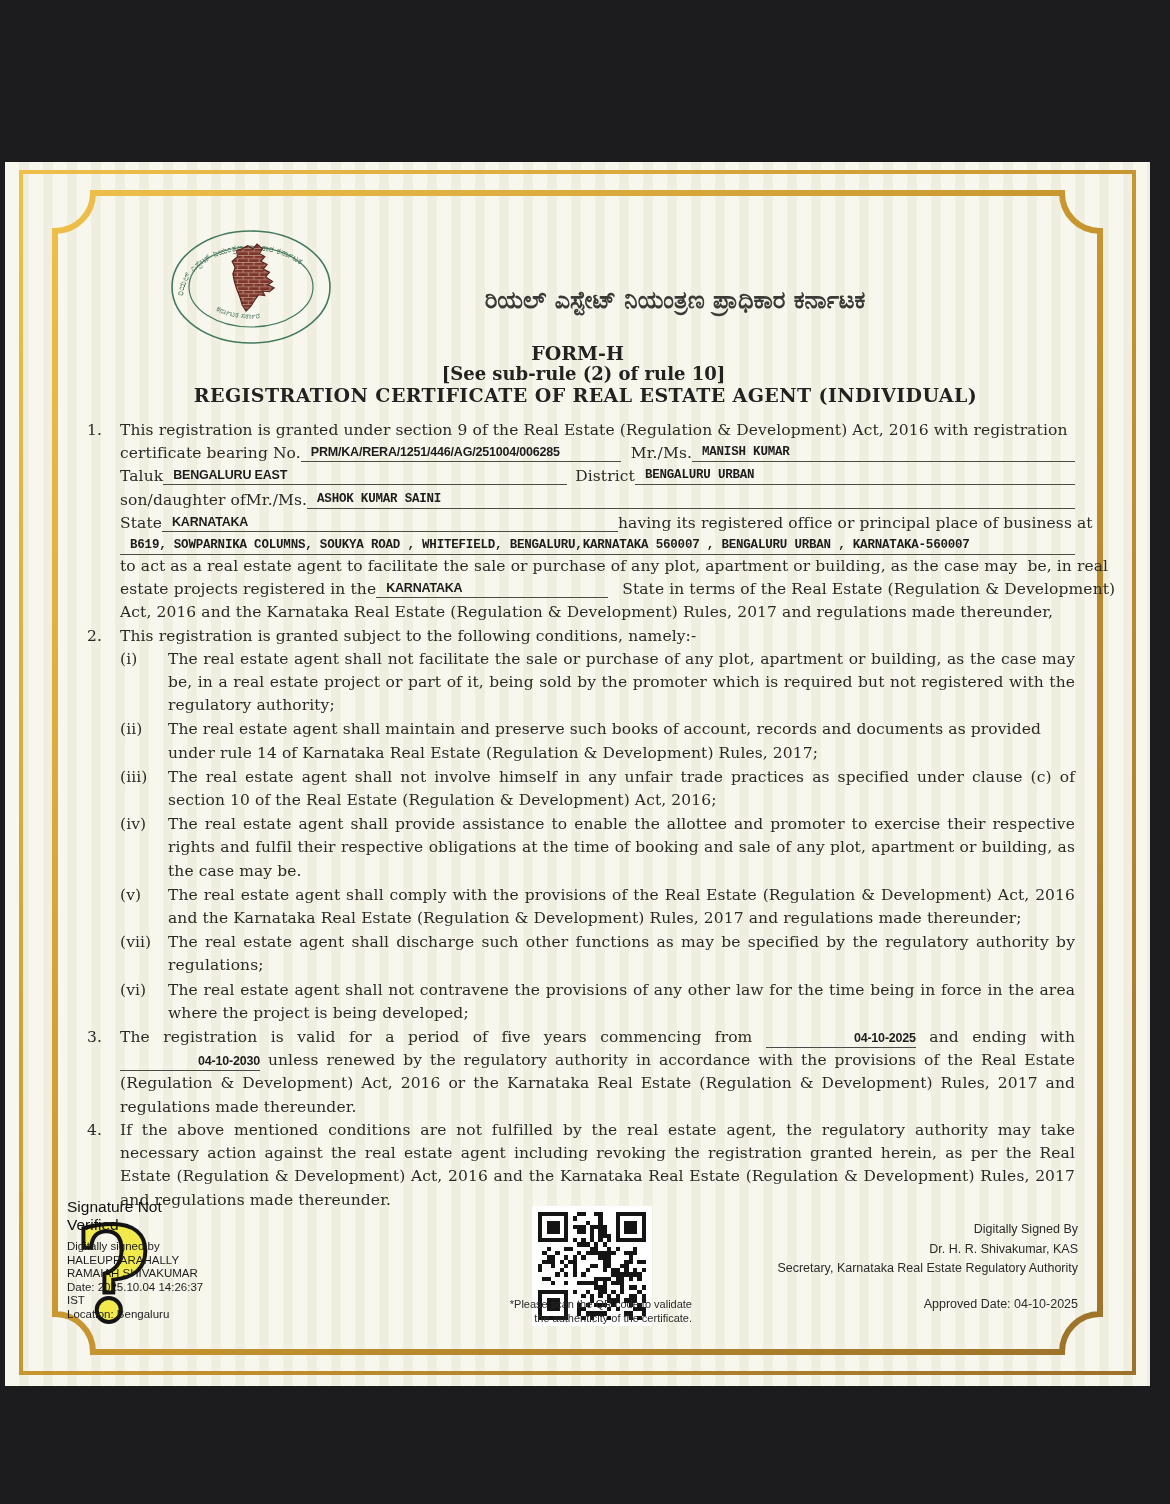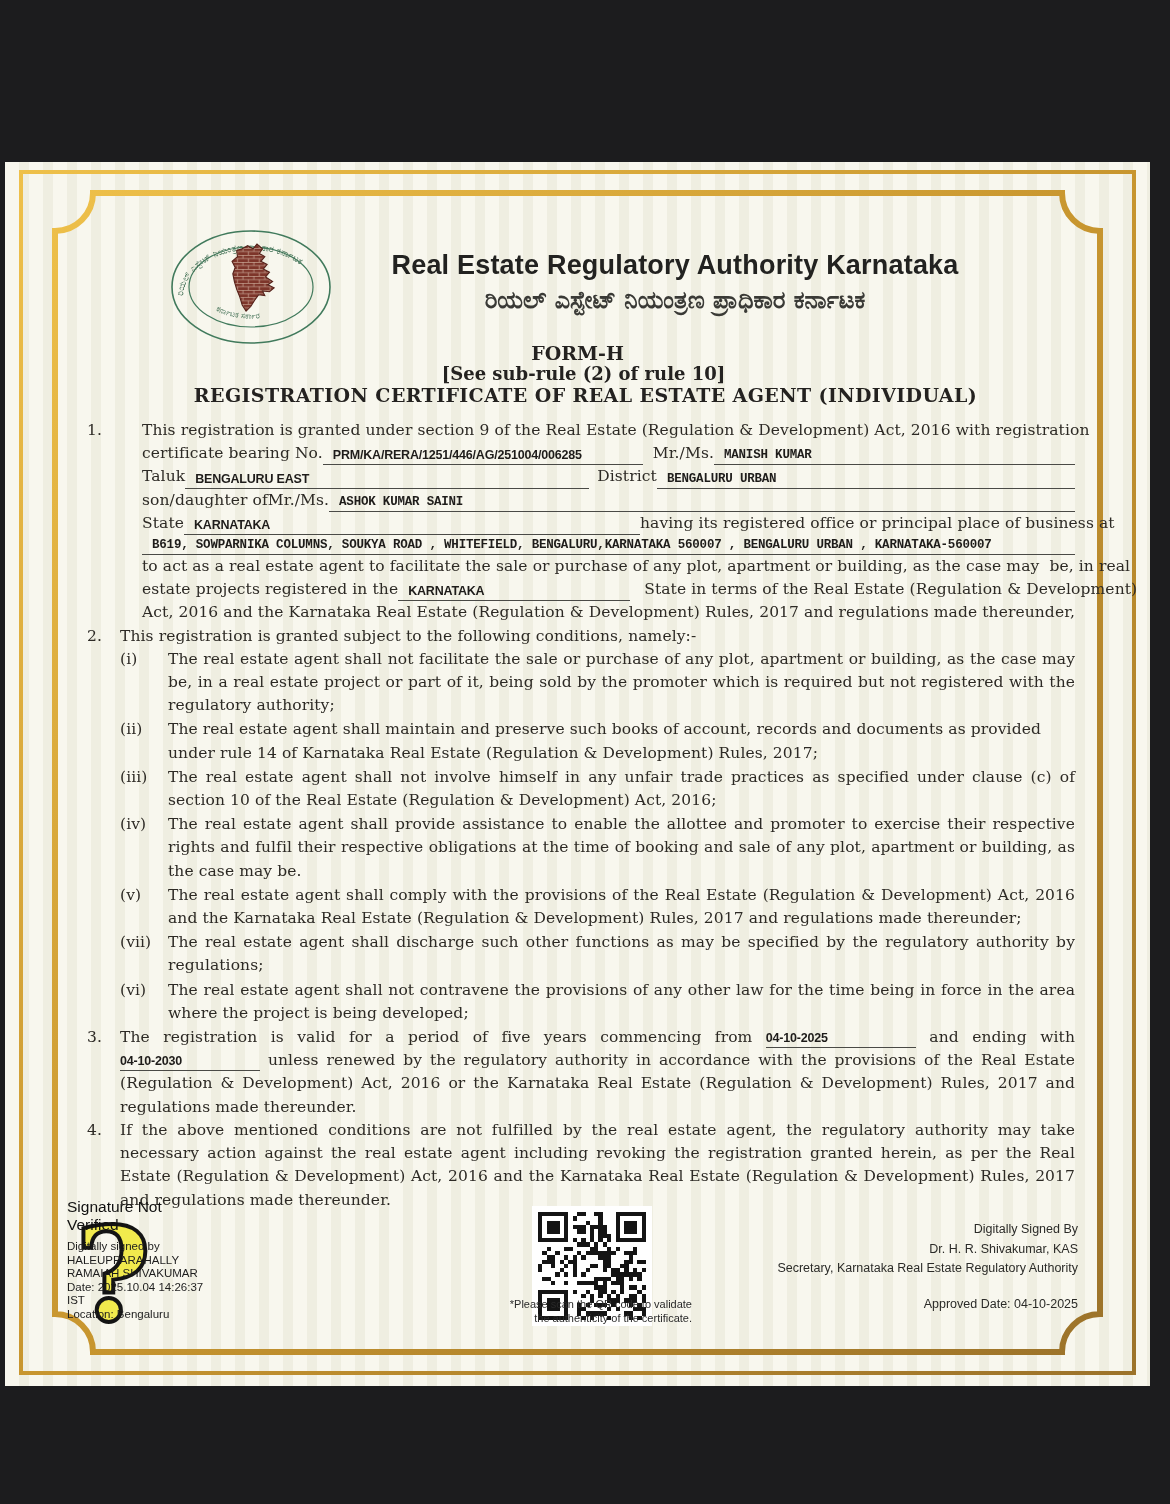--- a/index.html
+++ b/index.html
@@ -26,32 +26,32 @@
     font:bold 18px "DejaVu Serif",serif;color:#242220;}
   .regtitle{position:absolute;left:8px;top:222px;width:100%;text-align:center;
     font:bold 19px "DejaVu Serif",serif;color:#242220;letter-spacing:0.4px;}
   
   .bodytext{position:absolute;left:80px;top:257px;width:990px;
     font-family:"DejaVu Serif",serif;font-size:15.5px;line-height:23.2px;
     color:#2d2a25;letter-spacing:0.1px;}
   .para{position:relative;padding-left:35px;}
   .pnum{position:absolute;left:2px;top:0;}
   .jt{text-align:justify;}
-  .row{display:flex;align-items:flex-end;margin-left:22px;}
+  .row{display:flex;align-items:flex-start;}
   .lbl{white-space:pre;flex:0 0 auto;}
   .fill{
     font:bold 12.5px "Liberation Sans",sans-serif;color:#1e1c1a;
     border-bottom:1.5px solid #4a4a46;letter-spacing:-0.2px;
     height:19px;line-height:20px;padding:0 4px 0 10px;white-space:nowrap;overflow:visible;
   }
   .grow{flex:1 1 auto;font-family:Liberation Mono, monospace;}
   .fixed{flex:0 0 auto;}
   .ifill{
     display:inline-block;font:bold 12.5px "Liberation Sans",sans-serif;color:#1e1c1a;
-    border-bottom:1.5px solid #4a4a46;letter-spacing:-0.2px;text-align:left;
+    border-bottom:1.5px solid #4a4a46;letter-spacing:-0.2px;text-align:right;
     height:17px;line-height:17px;white-space:nowrap;
   }
   .cond{display:flex;margin-bottom:1px;}
   .cnum{flex:0 0 48px;}
   .ctext{flex:1 1 auto;text-align:justify;}
   
   .stamp{position:absolute;left:62px;top:1036px;width:160px;}
   .qmark{position:absolute;left:70px;top:1048px;
     font:bold 130px "DejaVu Serif",serif;color:#f1ea4d;line-height:1;
     -webkit-text-stroke:4px #141414;z-index:1;}
@@ -98,21 +98,20 @@
       <textPath href="#sealTop" startOffset="2">ರಿಯಲ್ ಎಸ್ಟೇಟ್ ನಿಯಂತ್ರಣ ಪ್ರಾಧಿಕಾರ ಕರ್ನಾಟಕ</textPath>
     </text>
     <text font-size="8" fill="#3c6b4f" font-family="DejaVu Sans, sans-serif">
       <textPath href="#sealBot" startOffset="8">ಕರ್ನಾಟಕ ಸರ್ಕಾರ</textPath>
     </text>
     <g transform="translate(55,15) scale(0.78)">
       <path d="M 38,6 L 45,10 L 50,4 L 57,10 L 53,16 L 60,20 L 55,26 L 63,30 L 58,36 L 66,40 L 61,46 L 70,52 L 64,56 L 72,60 L 66,65 L 57,64 L 60,70 L 52,69 L 47,76 L 42,84 L 36,90 L 31,82 L 28,72 L 24,62 L 21,52 L 19,42 L 22,34 L 18,26 L 25,20 L 24,12 L 31,10 Z" fill="url(#bricks)" stroke="#54211a" stroke-width="1.4"></path>
     </g>
   </svg>
 
-  <div class="title-en">Real Estate Regulatory Authority Karnataka</div>
   <div class="title-kn">ರಿಯಲ್ ಎಸ್ಟೇಟ್ ನಿಯಂತ್ರಣ ಪ್ರಾಧಿಕಾರ ಕರ್ನಾಟಕ</div>
   <div class="form-no">FORM-H</div>
   <div class="subrule">[See sub-rule (2) of rule 10]</div>
   <div class="regtitle">REGISTRATION CERTIFICATE OF REAL ESTATE AGENT (INDIVIDUAL)</div>
 
   <div class="bodytext">
 
     <div class="para">
       <span class="pnum">1.</span>
       <div class="row">

